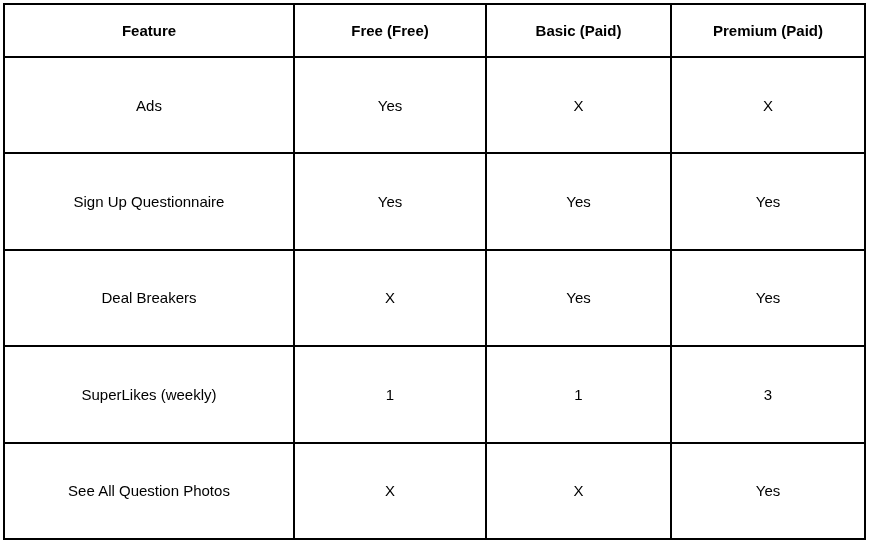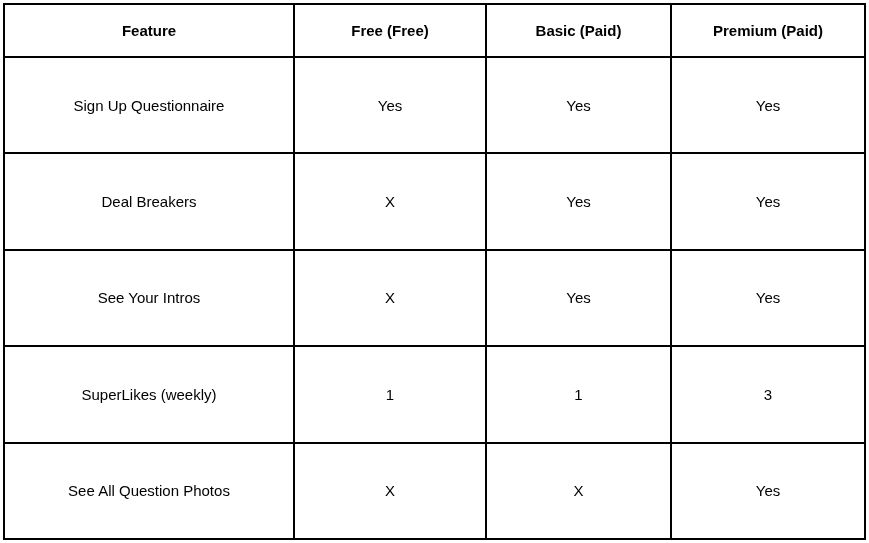--- a/index.html
+++ b/index.html
@@ -60,33 +60,33 @@
     <thead>
       <tr>
         <th>Feature</th>
         <th>Free (Free)</th>
         <th>Basic (Paid)</th>
         <th>Premium (Paid)</th>
       </tr>
     </thead>
     <tbody>
       <tr>
+        <td>Ads</td>
+        <td>Yes</td>
+        <td>X</td>
+        <td>X</td>
+      </tr>
+      <tr>
         <td>Sign Up Questionnaire</td>
         <td>Yes</td>
         <td>Yes</td>
         <td>Yes</td>
       </tr>
       <tr>
         <td>Deal Breakers</td>
-        <td>X</td>
-        <td>Yes</td>
-        <td>Yes</td>
-      </tr>
-      <tr>
-        <td>See Your Intros</td>
         <td>X</td>
         <td>Yes</td>
         <td>Yes</td>
       </tr>
       <tr>
         <td>SuperLikes (weekly)</td>
         <td>1</td>
         <td>1</td>
         <td>3</td>
       </tr>

